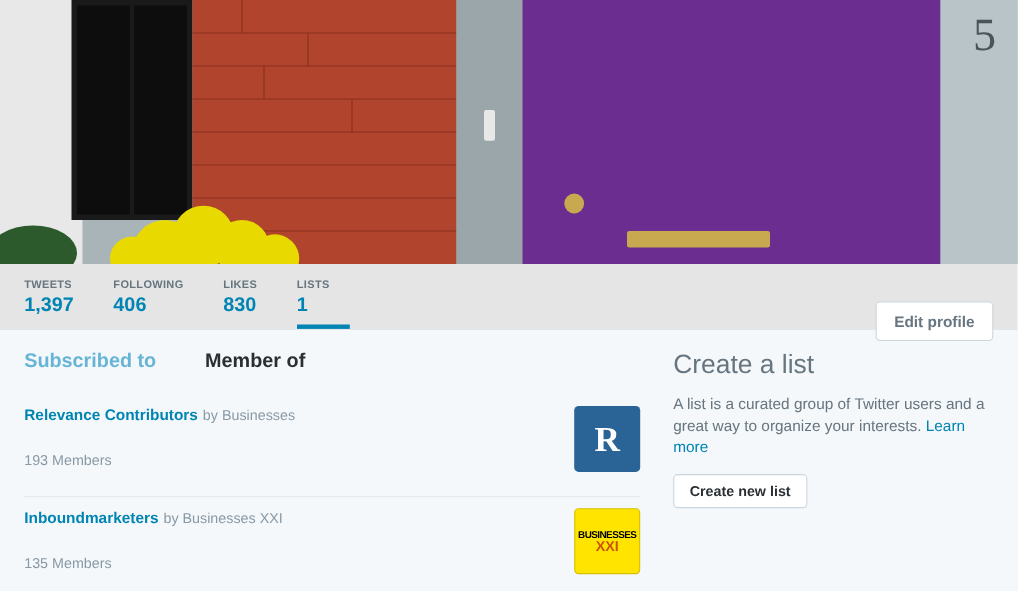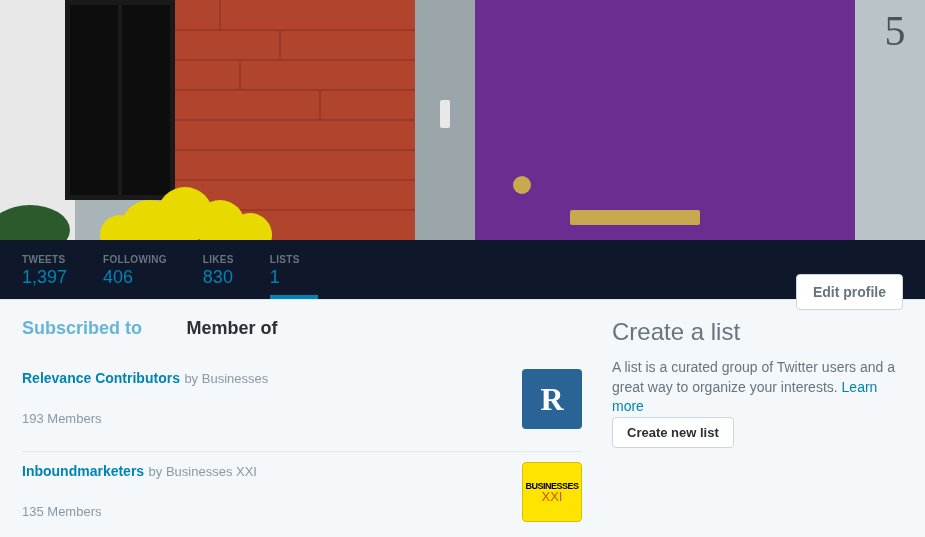--- a/index.html
+++ b/index.html
@@ -1,48 +1,48 @@
 <!DOCTYPE html>
 <html><head>
 <meta charset="utf-8">
 <style>
   * { margin: 0; padding: 0; box-sizing: border-box; }
   body { font-family: "Helvetica Neue", Helvetica, Arial, sans-serif; background: #f5f8fa; color: #292f33; width: 925px; }
   .banner { height: 240px; background: #555; position: relative; overflow: hidden; }
   .banner svg { display: block; }
-  .stats-bar { background: #0f172a; border-bottom: 1px solid #e1e8ed; height: 60px; display: flex; align-items: stretch; padding: 0 22px; }
+  .stats-bar { background: #e5e5e5; border-bottom: 1px solid #e1e8ed; height: 60px; display: flex; align-items: stretch; padding: 0 22px; }
   .stats { display: flex; flex: 1; }
   .stat { padding: 14px 18px 0 0; margin-right: 18px; cursor: pointer; }
   .stat-label { font-size: 10px; font-weight: bold; color: #66757f; letter-spacing: 0.3px; }
-  .stat-value { font-size: 18px; font-weight: normal; color: #66757f; padding-top: 2px; }
+  .stat-value { font-size: 18px; font-weight: bold; color: #66757f; padding-top: 2px; }
   .stat.color .stat-value { color: #0084B4; }
   .stat.active { border-bottom: 4px solid #0084B4; }
   .stat.active .stat-value { color: #0084B4; }
   .edit-wrap { display: flex; align-items: center; }
   .edit-btn { background: #fff; border: 1px solid #ccd6dd; border-radius: 4px; padding: 9px 16px; font-size: 14px; font-weight: bold; color: #66757f; cursor: pointer; margin-top: 44px; }
   .content { display: flex; padding: 18px 22px; gap: 30px; }
   .main { flex: 0 0 560px; }
   .tabs { margin-bottom: 20px; }
   .tab { font-size: 18px; font-weight: bold; color: #292f33; margin-right: 40px; cursor: pointer; }
   .tab.active { color: #66b5d7; }
   .list-item { border-bottom: 1px solid #e1e8ed; padding: 10px 0 22px 0; display: flex; justify-content: space-between; align-items: flex-start; }
   .list-text { flex: 1; padding-right: 15px; }
   .list-title { font-size: 14px; font-weight: bold; color: #0084B4; cursor: pointer; }
   .list-by { font-size: 13px; color: #8899a6; font-weight: normal; }
   .list-members { font-size: 13px; color: #8899a6; margin-top: 24px; }
   .list-avatar { width: 60px; height: 60px; border-radius: 4px; flex-shrink: 0; }
   .avatar-r { background: #2a6496; color: #fff; display: flex; align-items: center; justify-content: center; font-size: 32px; font-weight: bold; font-family: Georgia, serif; }
   .avatar-bxx { background: #ffe400; border: 1px solid #d4c000; display: flex; flex-direction: column; align-items: center; justify-content: center; font-family: Arial Black, sans-serif; color: #000; text-align: right; }
   .avatar-bxx .l1 { font-size: 9px; font-weight: 900; letter-spacing: -0.5px; }
-  .avatar-bxx .l2 { font-size: 13px; font-weight: 400; color: #cc5500; line-height: 0.9; }
+  .avatar-bxx .l2 { font-size: 13px; font-weight: 700; color: #cc5500; line-height: 0.9; }
   .sidebar { flex: 1; }
   .side-title { font-size: 24px; font-weight: normal; color: #66757f; margin-bottom: 12px; }
   .side-desc { font-size: 14px; color: #66757f; line-height: 1.4; }
   .learn-more { color: #0084B4; cursor: pointer; }
-  .create-btn { margin-top: 0; background: #fff; border: 1px solid #ccd6dd; border-radius: 4px; padding: 7px 14px; font-size: 13px; font-weight: bold; color: #292f33; cursor: pointer; }
+  .create-btn { margin-top: 14px; background: #fff; border: 1px solid #ccd6dd; border-radius: 4px; padding: 7px 14px; font-size: 13px; font-weight: bold; color: #292f33; cursor: pointer; }
 </style>
 </head>
 <body>
 
 <div class="banner">
   <svg width="925" height="240" viewBox="0 0 925 240">
     <rect x="0" y="0" width="925" height="240" fill="#a8b4b8"></rect>
     <rect x="0" y="0" width="75" height="240" fill="#e8e8e8"></rect>
     <rect x="65" y="0" width="110" height="200" fill="#1a1a1a"></rect>
     <rect x="70" y="5" width="48" height="190" fill="#0d0d0d"></rect>

